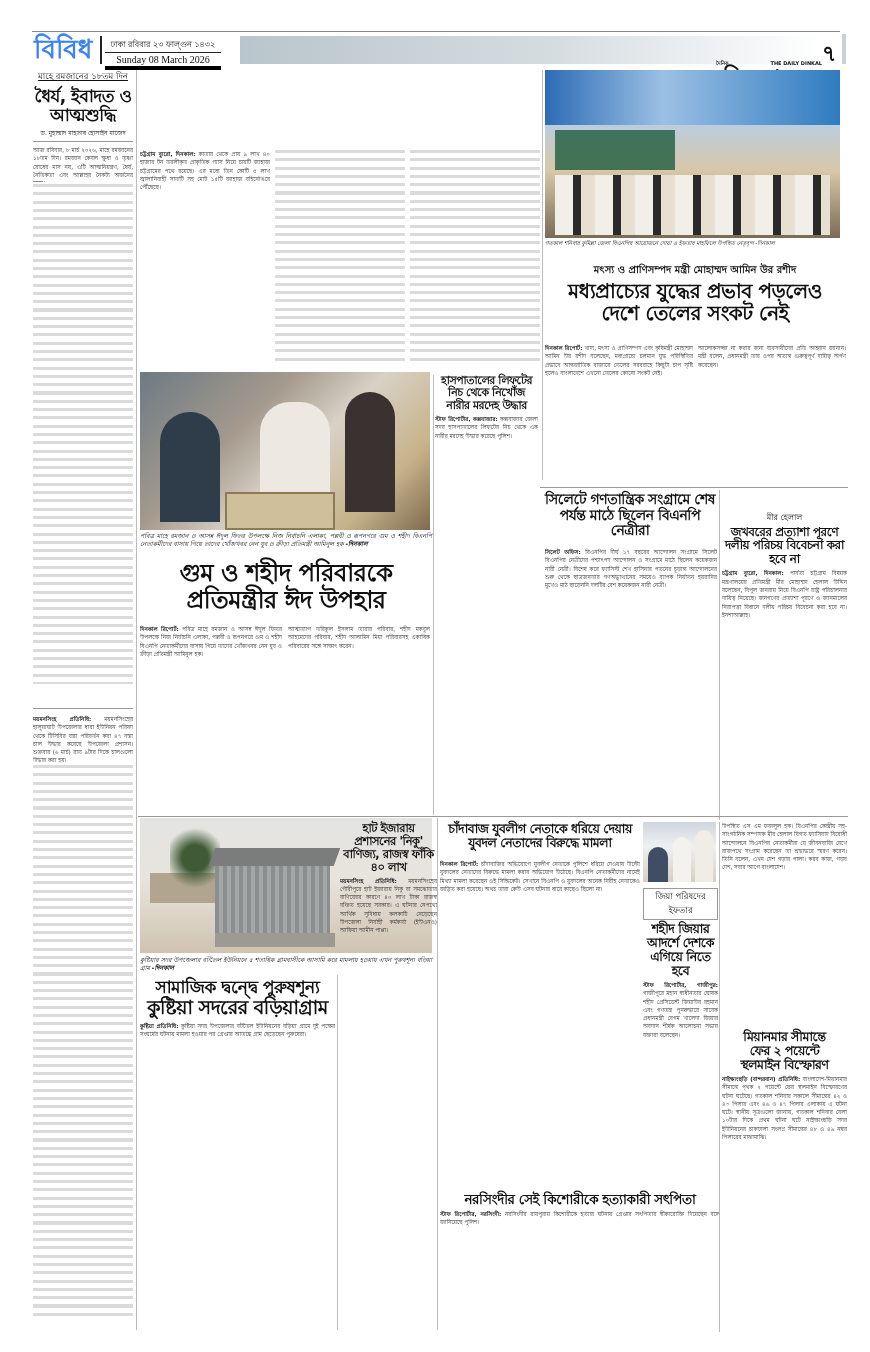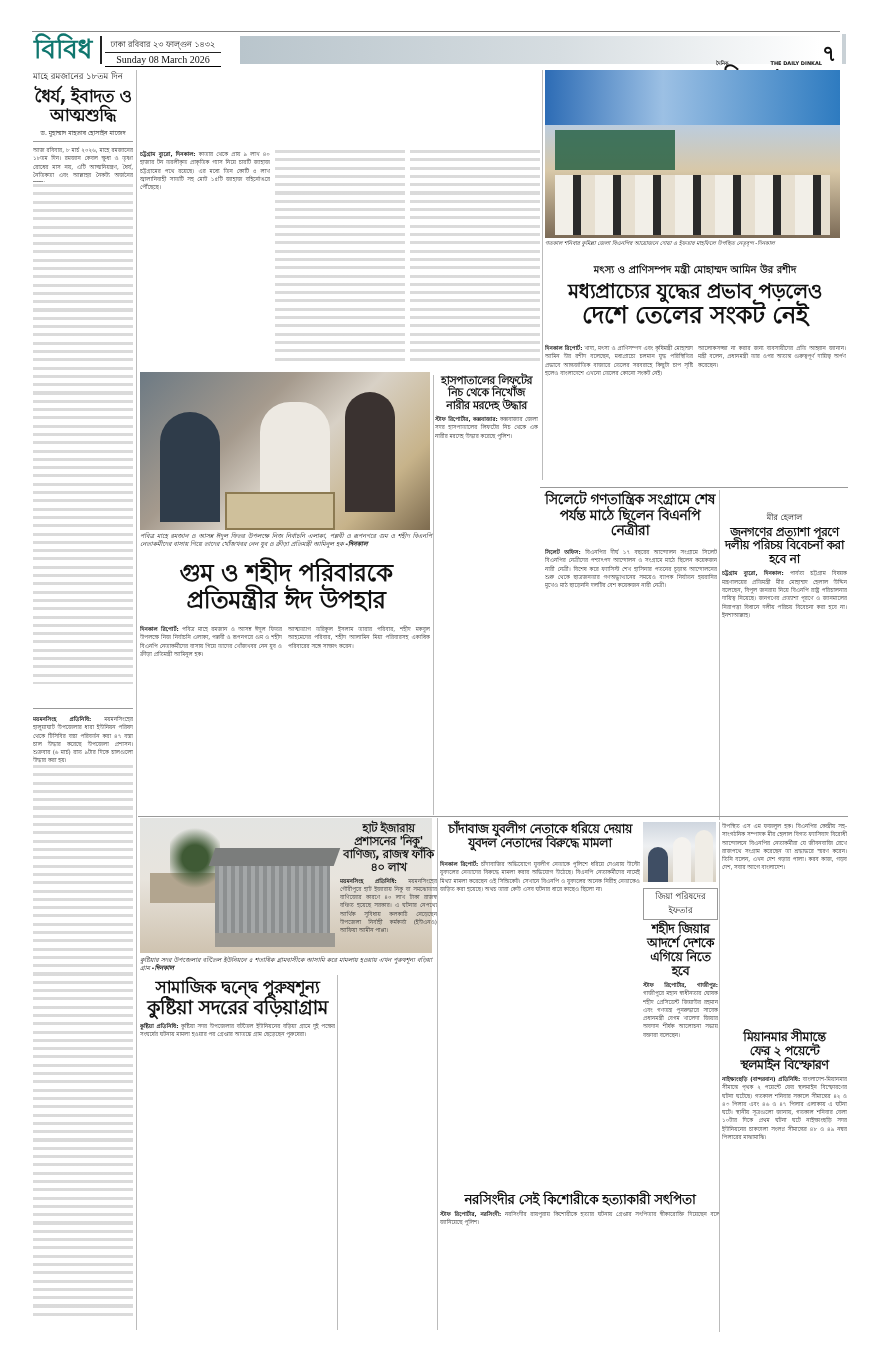--- a/index.html
+++ b/index.html
@@ -1,34 +1,34 @@
 <!DOCTYPE html>
 <html><head>
 <meta charset="utf-8">
 <style>
   * { box-sizing: border-box; margin: 0; padding: 0; }
   html, body { width: 870px; height: 1352px; background: #fff; overflow: hidden; }
   body { font-family: "DejaVu Sans", sans-serif; color: #111; position: relative; }
   .abs { position: absolute; }
   .masthead-line { left: 32px; right: 30px; top: 31px; height: 1px; background: #888; }
-  .section-name { left: 34px; top: 32px; font-family: "DejaVu Serif", serif; font-size: 26px; font-weight: bold; color: #0f766e; line-height: 34px; }
+  .section-name { left: 34px; top: 32px; font-family: "DejaVu Serif", serif; font-size: 26px; font-weight: bold; color: #3b82f6; line-height: 34px; }
   .sep-bar { left: 100px; top: 36px; width: 2px; height: 28px; background: #222; }
   .date-block { left: 105px; top: 38px; width: 116px; }
   .date-bn { font-size: 8px; text-align: center; border-bottom: 1px solid #222; padding-bottom: 1px; }
-  .date-en { font-family: "Liberation Serif", serif; font-size: 10px; text-align: center; border-bottom: 1px solid #000000; padding: 1px 0; }
+  .date-en { font-family: "Liberation Serif", serif; font-size: 10px; text-align: center; border-bottom: 4px solid #000000; padding: 1px 0; }
   .grey-band { left: 240px; top: 36px; width: 580px; height: 28px; background: linear-gradient(90deg, #b9c5cc 0%, #d6dde1 55%, #ffffff 100%); }
   .paper-name { left: 696px; top: 31px; width: 130px; margin-top: 27px; }
   .paper-small { font-size: 5px; display: flex; justify-content: space-between; padding: 2px 4px 0 20px; font-weight: bold; }
   .paper-logo { font-family: "DejaVu Serif", serif; font-weight: bold; font-size: 24px; line-height: 22px; color: #111; text-align: center; }
   .paper-tag { font-size: 5px; text-align: right; padding-right: 6px; }
   .page-no { left: 822px; top: 36px; font-family: "DejaVu Serif", serif; font-size: 22px; font-weight: bold; }
   .page-bar { left: 842px; top: 34px; width: 4px; height: 30px; background: #c9d1d6; }
 
   .col-rule { width: 1px; background: #bbb; }
-  .kicker { font-size: 8.5px; text-align: left; }
+  .kicker { font-size: 8.5px; text-align: center; text-decoration: underline; }
   .hl { font-family: "DejaVu Sans", sans-serif; font-weight: bold; text-align: center; color: #111; line-height: 1.12; letter-spacing: -0.5px; }
   .byline { font-size: 7px; text-align: center; border-bottom: 1px solid #999; padding-bottom: 2px; }
   .body-text { font-size: 5.6px; line-height: 8.3px; text-align: justify; color: #333; overflow: hidden; }
   .body-text b { color: #111; }
   .caption { font-size: 6.2px; line-height: 8px; font-style: italic; color: #111; text-align: justify; }
   .photo { overflow: hidden; }
   .filler { background: repeating-linear-gradient(180deg, #bdbdbd 0px, #bdbdbd 3px, transparent 3px, transparent 8.3px); opacity: .55; }
 </style>
 </head>
 <body>
@@ -110,41 +110,41 @@
 
 <div class="abs photo" style="left:545px; top:70px; width:295px; height:168px; background:linear-gradient(180deg,#7a9fc9 0%,#b9cde3 30%,#d8c8a8 60%,#7b6a56 100%);">
   <div class="abs" style="left:0; top:0; width:295px; height:55px; background:linear-gradient(90deg,#2d6cb5,#9cc0e4 40%,#2e7bc0);"></div>
   <div class="abs" style="left:10px; top:60px; width:120px; height:40px; background:#1f5c3e; opacity:.8;"></div>
   <div class="abs" style="left:10px; top:105px; width:275px; height:60px; background:repeating-linear-gradient(90deg,#f2efe8 0 18px,#2a2a2a 18px 26px,#e7dfd0 26px 40px);"></div>
 </div>
 <div class="abs caption" style="left:545px; top:240px; width:295px; font-size:5.5px; line-height:7px;">গতকাল শনিবার কুমিল্লা জেলা বিএনপির আয়োজনে দোয়া ও ইফতার মাহফিলে উপস্থিত নেতৃবৃন্দ -দিনকাল</div>
 <div class="abs" style="left:545px; top:262px; width:300px; font-size:10px; font-weight:bold; text-align:center;">মৎস্য ও প্রাণিসম্পদ মন্ত্রী মোহাম্মদ আমিন উর রশীদ</div>
 <div class="abs" style="left:545px; top:280px; width:300px;">
   <div class="hl" style="font-size:20px;">মধ্যপ্রাচ্যের যুদ্ধের প্রভাব পড়লেও</div>
-  <div class="hl" style="font-size:24px;">দেশে তেলের সংকট নেই</div>
+  <div class="hl" style="font-size:20px;">দেশে তেলের সংকট নেই</div>
 </div>
 <div class="abs body-text" style="left:545px; top:344px; width:148px; height:140px;">
   <b>দিনকাল রিপোর্ট:</b>
   <span>খাদ্য, মৎস্য ও প্রাণিসম্পদ এবং কৃষিমন্ত্রী মোহাম্মদ আমিন উর রশীদ বলেছেন, মধ্যপ্রাচ্যে চলমান যুদ্ধ পরিস্থিতির প্রভাবে আন্তর্জাতিক বাজারে তেলের সরবরাহে কিছুটা চাপ সৃষ্টি হলেও বাংলাদেশে এখনো তেলের কোনো সংকট নেই।</span>
 </div>
 <div class="abs body-text" style="left:698px; top:344px; width:148px; height:140px;">
   <span>আলোকসজ্জা না করার জন্য ব্যবসায়ীদের প্রতি আহ্বান জানান। মন্ত্রী বলেন, প্রধানমন্ত্রী তার ওপর অত্যন্ত গুরুত্বপূর্ণ দায়িত্ব অর্পণ করেছেন।</span>
 </div>
 
 <div class="abs" style="left:545px; top:492px; width:170px;">
   <div class="hl" style="font-size:14px;">সিলেটে গণতান্ত্রিক সংগ্রামে শেষ পর্যন্ত মাঠে ছিলেন বিএনপি নেত্রীরা</div>
 </div>
 <div class="abs body-text" style="left:545px; top:548px; width:172px; height:265px;">
   <b>সিলেট অফিস:</b>
   <span>বিএনপির দীর্ঘ ১৭ বছরের আন্দোলন সংগ্রামে সিলেট বিএনপির নেত্রীদের পশ্চাৎপদ আন্দোলন ও সংগ্রামে মাঠে ছিলেন কয়েকজন নারী নেত্রী। বিশেষ করে ফ্যাসিস্ট শেখ হাসিনার পতনের চূড়ান্ত আন্দোলনের শুরু থেকে ছাত্রজনতার গণঅভ্যুত্থানের সময়েও ব্যাপক নির্যাতন হয়রানির মুখেও মাঠ ছাড়েননি দলটির বেশ কয়েকজন নারী নেত্রী।</span>
 </div>
 
 <div class="abs" style="left:722px; top:492px; width:125px;margin-top:19px;">
   <div style="font-size:8px; text-align:center;">মীর হেলাল</div>
-  <div class="hl" style="font-size:12px; margin-top:2px;">জনগণের প্রত্যাশা পূরণে দলীয় পরিচয় বিবেচনা করা হবে না</div>
+  <div class="hl" style="font-size:12px; margin-top:2px;">জখবরের প্রত্যাশা পূরণে দলীয় পরিচয় বিবেচনা করা হবে না</div>
   <div class="body-text" style="margin-top:3px; height:245px;">
     <b>চট্টগ্রাম ব্যুরো, দিনকাল:</b>
     <span>পার্বত্য চট্টগ্রাম বিষয়ক মন্ত্রণালয়ের প্রতিমন্ত্রী মীর মোহাম্মদ হেলাল উদ্দিন বলেছেন, বিপুল জনরায় নিয়ে বিএনপি রাষ্ট্র পরিচালনার দায়িত্ব নিয়েছে। জনগণের প্রত্যাশা পূরণে ও জানমালের নিরাপত্তা বিধানে দলীয় পরিচয় বিবেচনা করা হবে না। ইনশাআল্লাহ।</span>
   </div>
 </div>
 
 <div class="abs photo" style="left:140px; top:818px; width:292px; height:135px; background:linear-gradient(180deg,#e3e4e2 0%,#e8e4dd 45%,#cfc3b0 100%);">
   <div class="abs" style="left:10px; top:55px; width:70px; height:30px; background:#b2a58f;"></div>
   <div class="abs" style="left:30px; top:5px; width:50px; height:70px; background:radial-gradient(circle,#3f5a35 30%,transparent 70%);"></div>
   <div class="abs" style="left:75px; top:45px; width:115px; height:72px; background:repeating-linear-gradient(90deg,#8c8f90 0 4px,#a4a7a8 4px 8px);"></div>

